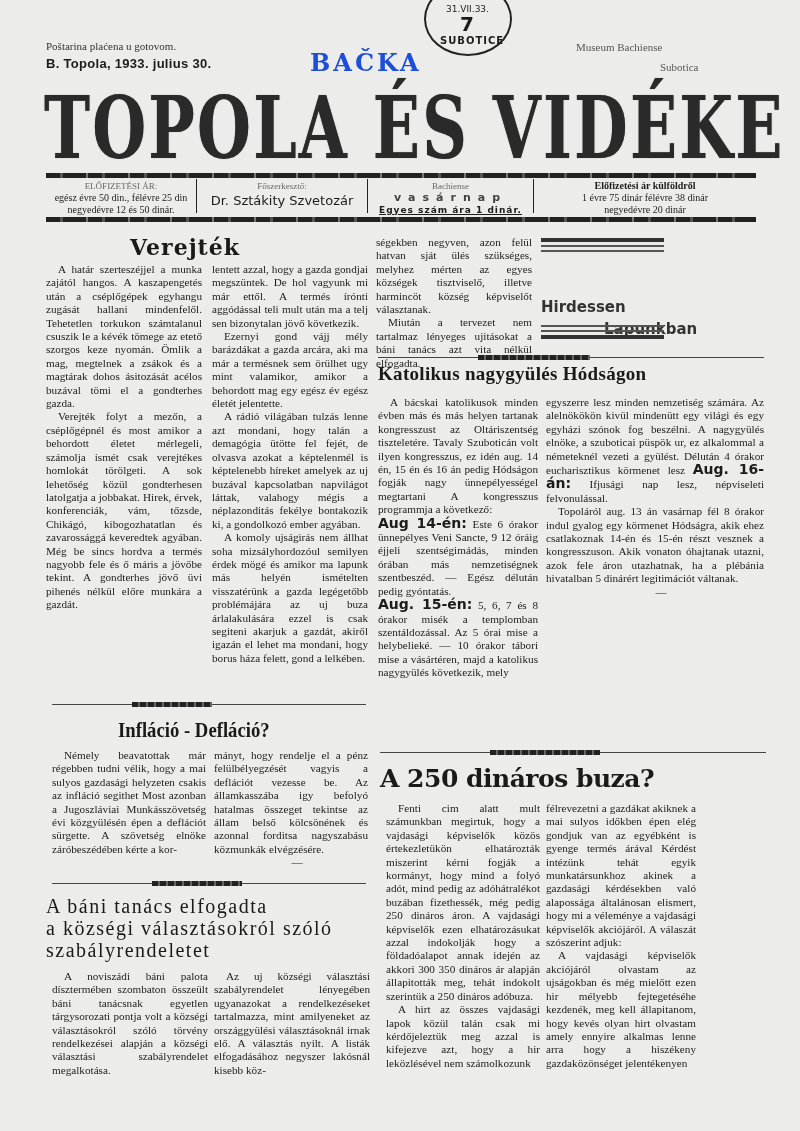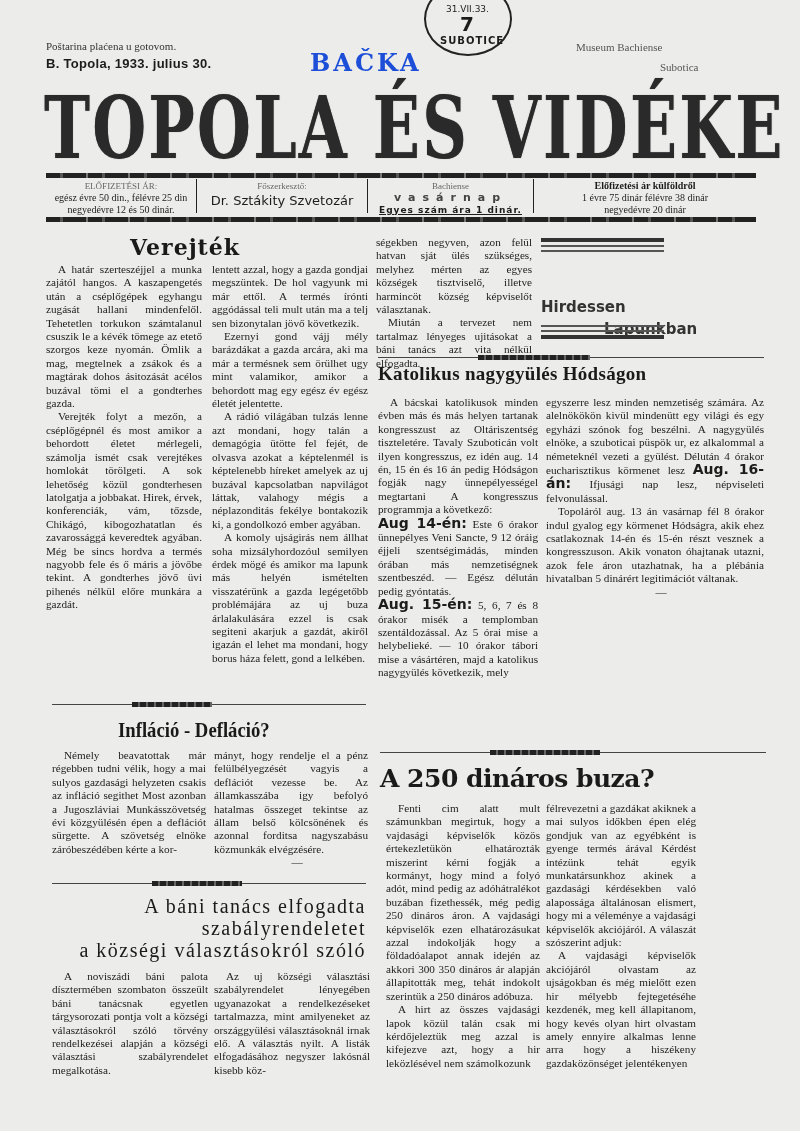--- a/index.html
+++ b/index.html
@@ -25,21 +25,21 @@
   .ed-label{font-size:9px;color:#666;}
   .ed-name{font-size:13px;font-family:"DejaVu Sans",sans-serif;margin-top:3px;}
   .sunday{letter-spacing:7px;font-weight:bold;font-family:"DejaVu Sans",sans-serif;font-size:11px;color:#444;}
   .price{font-weight:bold;font-family:"DejaVu Sans",sans-serif;font-size:9px;letter-spacing:1px;text-decoration:underline;}
   h2{margin:0;font-weight:bold;color:#1a1a1a;}
   .col{position:absolute;font-size:11.2px;line-height:13.4px;text-align:justify;}
   .col p{margin:0;text-indent:12px;}
   .h-verej{left:130px;top:234px;font-size:22px;font-family:"DejaVu Serif",serif;letter-spacing:1px;}
   .h-katol{left:378px;top:363px;font-size:19px;font-family:"Liberation Serif",serif;letter-spacing:0.3px;}
   .h-infl{left:118px;top:717px;font-size:22px;font-family:"Liberation Serif",serif;transform:scaleX(0.85);transform-origin:left;}
-  .h-bani{left:46px;top:895px;width:320px;text-align:right;font-size:20px;line-height:22px;font-family:"Liberation Serif",serif;letter-spacing:1.5px;font-weight:normal;}
+  .h-bani{left:46px;top:895px;width:320px;text-align:left;font-size:20px;line-height:22px;font-family:"Liberation Serif",serif;letter-spacing:1.5px;font-weight:normal;}
   .h-buza{left:380px;top:764px;font-size:25px;font-family:"DejaVu Serif",serif;letter-spacing:-0.5px;}
   .orn-line{position:absolute;height:1px;background:#444;}
   .orn-block{position:absolute;height:5px;background:repeating-linear-gradient(90deg,#222 0 6px,#666 6px 8px);}
   .ad-bars{left:541px;width:123px;}
   .ad-bar{height:4px;background:#333;margin-bottom:3px;}
   .ad-bar.thin{height:2px;background:#555;}
   .ad1{left:541px;top:298px;font-size:15px;font-family:"DejaVu Sans",sans-serif;color:#333;font-weight:bold;}
   .ad2{left:604px;top:320px;font-size:15px;font-family:"DejaVu Sans",sans-serif;color:#333;font-weight:bold;}
   .bold{font-weight:bold;}
   .aug{font-weight:bold;font-family:"DejaVu Sans",sans-serif;font-size:14px;}
@@ -146,22 +146,22 @@
   <p style="text-indent:0">mányt, hogy rendelje el a pénz felülbélyegzését vagyis a deflációt vezesse be. Az államkasszába igy befolyó hatalmas összeget tekintse az állam belső kölcsönének és azonnal forditsa nagyszabásu közmunkák elvégzésére.</p>
   <p class="dash">—</p>
 </div>
 
 <div class="orn-line" style="left:52px;top:883px;width:100px;"></div>
 <div class="orn-block" style="left:152px;top:881px;width:90px;"></div>
 <div class="orn-line" style="left:242px;top:883px;width:124px;"></div>
 
 <h2 class="abs h-bani">
   <div>A báni tanács elfogadta</div>
+  <div>a községi választásokról szóló</div>
   <div>szabályrendeletet</div>
-  <div>a községi választásokról szóló</div>
 </h2>
 <div class="col" style="left:52px;top:970px;width:156px;">
   <p>A noviszádi báni palota dísztermében szombaton összeült báni tanácsnak egyetlen tárgysorozati pontja volt a községi választásokról szóló törvény rendelkezései alapján a községi választási szabályrendelet megalkotása.</p>
 </div>
 <div class="col" style="left:214px;top:970px;width:156px;">
   <p>Az uj községi választási szabályrendelet lényegében ugyanazokat a rendelkezéseket tartalmazza, mint amilyeneket az országgyülési választásoknál irnak elő. A választás nyilt. A listák elfogadásához negyszer lakósnál kisebb köz-</p>
 </div>
 
 <div class="orn-line" style="left:380px;top:752px;width:110px;"></div>
 <div class="orn-block" style="left:490px;top:750px;width:110px;"></div>

